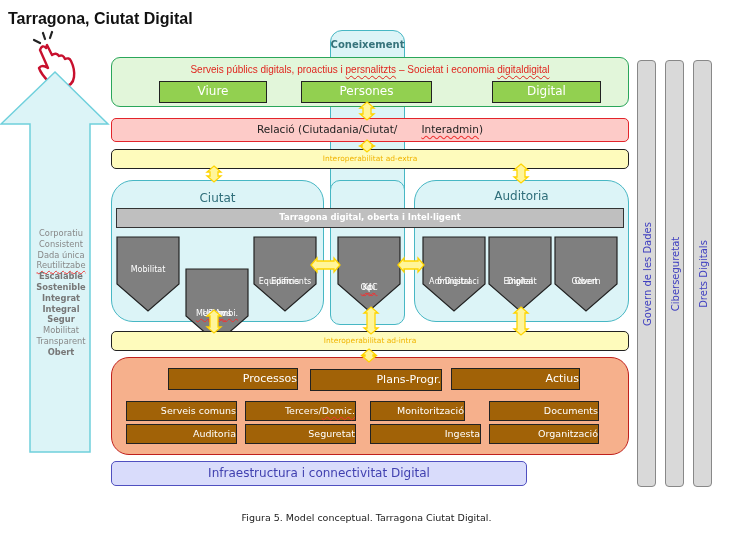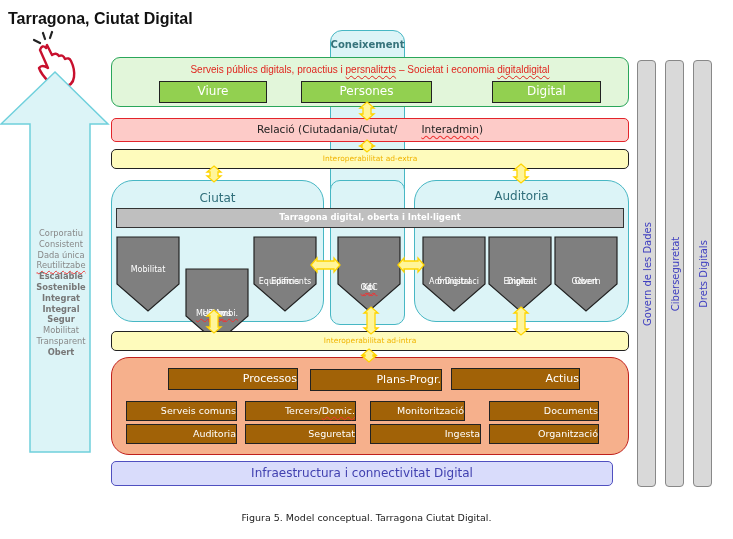--- a/index.html
+++ b/index.html
@@ -24,21 +24,21 @@
   .tarragona-bar { left:116px; top:208px; width:508px; height:20px; background:#bfbfbf; border:1.5px solid #333; text-align:center; line-height:17px; font-size:8.5px; font-weight:bold; color:#fff; }
   .chev { top:236px; width:64px; height:76px; }
   .chev svg { position:absolute; left:0; top:0; }
   .chev span { position:absolute; left:0; top:20px; width:64px; text-align:center; font-size:8px; line-height:11px; color:#fff; }
   .chev span .u { text-decoration: underline wavy #e33; text-underline-offset:2px; }
   .base { left:111px; top:357px; width:518px; height:98px; background:#f6b08c; border:1.5px solid #c0201c; border-radius:18px; }
   .bbox { background:#a16207; border:1.5px solid #222; color:#fff; text-align:right; font-size:10px; }
   .bbox.top { height:22px; line-height:19px; font-size:11px; }
   .bbox.sm { height:20px; line-height:17px; font-size:9.5px; }
   .bbox .u { text-decoration: underline wavy #e33; text-underline-offset:2px; }
-  .infra { left:111px; top:461px; width:502px; height:25px; background:#d9dcfb; border:1.5px solid #5050c0; border-radius:5px; text-align:center; line-height:22px; font-size:12px; color:#4141b0; }
+  .infra { left:111px; top:461px; width:416px; height:25px; background:#d9dcfb; border:1.5px solid #5050c0; border-radius:5px; text-align:center; line-height:22px; font-size:12px; color:#4141b0; }
   .vbar { top:60px; width:19px; height:427px; background:#d9d9d9; border:1.5px solid #888; border-radius:4px; }
   .vbar span { position:absolute; left:50%; top:50%; transform:translate(-50%,-50%) rotate(-90deg); white-space:nowrap; font-size:10px; color:#4040c0; }
   .caption { left:0; top:512px; width:733px; text-align:center; font-size:9.5px; color:#222; }
 </style>
 </head>
 <body>
 
 <div class="abs title">Tarragona, Ciutat Digital</div>
 
 <svg class="abs" style="left:14px;top:28px;" width="70" height="64" viewBox="0 0 70 64">

